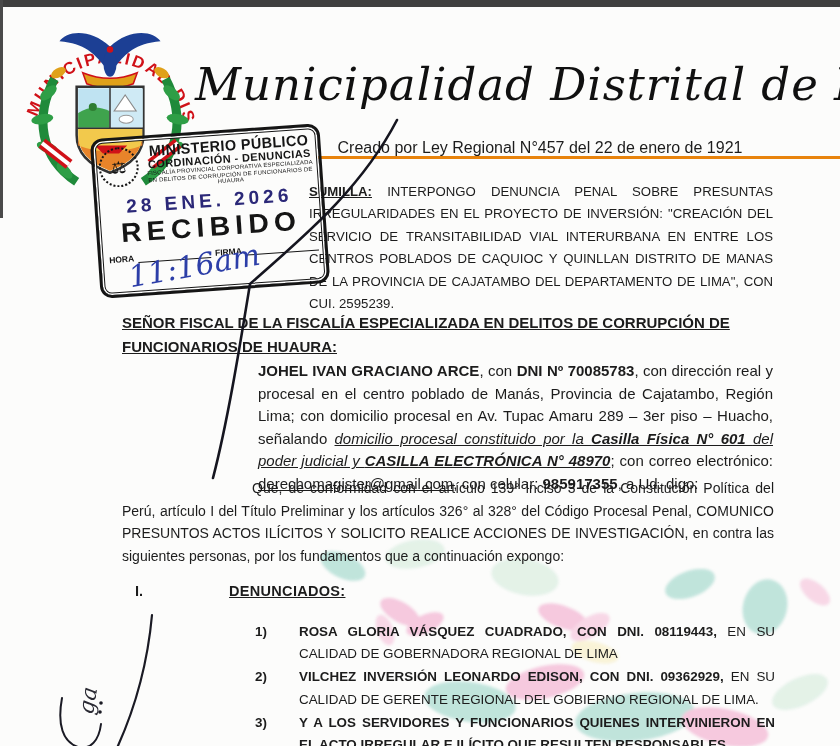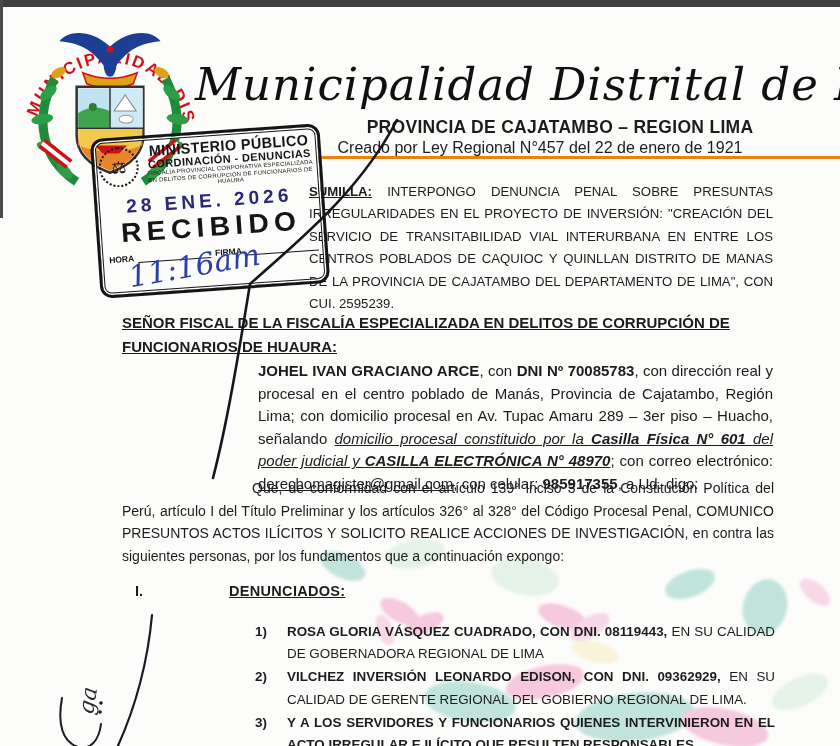--- a/index.html
+++ b/index.html
@@ -50,21 +50,21 @@
   #intro-para{left:258px;top:360px;width:515px;font-size:15px;line-height:22.6px;
               text-align:justify;z-index:2;}
   #body-para{left:122px;top:477px;width:652px;font-size:14px;line-height:22.6px;
              text-align:justify;text-indent:130px;z-index:2;}
   #section-head{left:135px;top:583px;display:flex;gap:42px;font-size:14.5px;
                 font-weight:bold;z-index:2;}
   #section-title{text-decoration:underline;letter-spacing:.3px;margin-left:44px;}
   #denounced{left:255px;top:621px;width:520px;z-index:2;}
   .den-item{display:flex;font-size:13.4px;line-height:22.4px;margin-bottom:0.5px;}
   .den-num{width:32px;font-weight:bold;flex:0 0 auto;}
-  .den-text{flex:1;text-align:justify;}
+  .den-text{flex:1;text-align:justify;margin-left:12px;}
   
   #watermark{left:295px;top:532px;width:545px;height:214px;z-index:0;opacity:.55;}
   #pen-strokes{left:0;top:0;width:840px;height:746px;z-index:5;pointer-events:none;}
   #margin-scribble{left:74px;top:688px;font-family:"DejaVu Serif",serif;font-style:italic;
                    font-size:22px;color:#2a2a33;transform:rotate(-80deg);z-index:2;}
 </style>
 </head>
 <body>
 
 <div id="page">
@@ -116,21 +116,20 @@
     <path d="M99 104 L110 88 L121 104 Z" fill="#fff" stroke="#8a8a8a" stroke-width="1"></path>
     <ellipse cx="111" cy="112" rx="7" ry="4" fill="#fff" stroke="#999" stroke-width="1"></ellipse>
     <path d="M63.5 121 L127 121 L127 128 Q127 151 95 163 Q63.5 151 63.5 128 Z" fill="#f2c94c"></path>
     <path d="M63.5 138 Q 95 150 127 138 L127 128 Q127 151 95 163 Q63.5 151 63.5 128 Z" fill="#e8842a"></path>
     <path d="M80 138 L112 138 L104 146 L88 146 Z" fill="#d01118"></path>
     <line x1="95" y1="80" x2="95" y2="121" stroke="#333" stroke-width="1.5"></line>
     <line x1="62.5" y1="121" x2="127.5" y2="121" stroke="#333" stroke-width="1.5"></line>
   </svg>
 
   <div class="abs" id="doc-title">Municipalidad Distrital de Manás</div>
-  <div class="abs" id="doc-subtitle">PROVINCIA DE CAJATAMBO – REGION LIMA</div>
   <div class="abs" id="doc-subtitle2">Creado por Ley Regional N°457 del 22 de enero de 1921</div>
   <div class="abs" id="accent-line"></div>
 
   <svg class="abs" id="watermark" viewBox="0 0 545 214">
     <defs>
         <filter id="wblur">
           <feGaussianBlur stdDeviation="1.8"></feGaussianBlur>
         </filter>
       </defs>
     <g filter="url(#wblur)">

